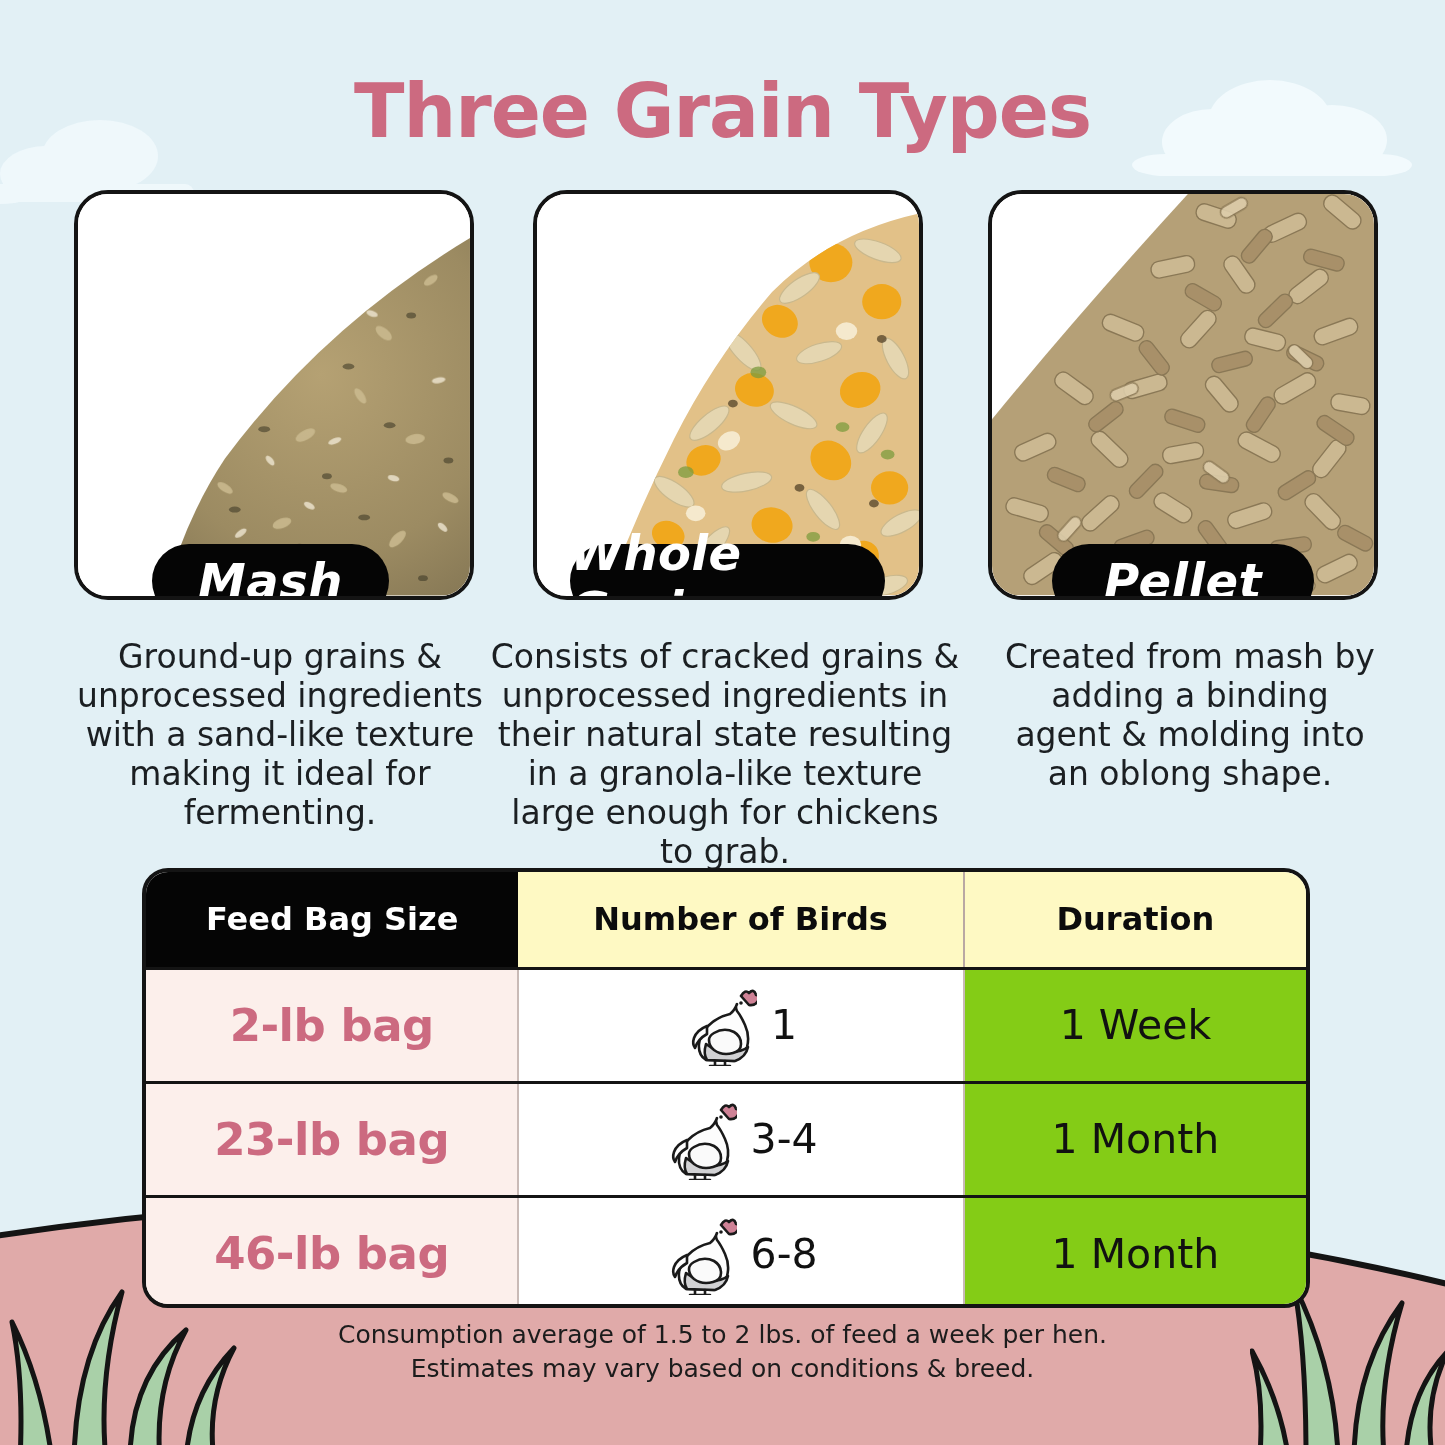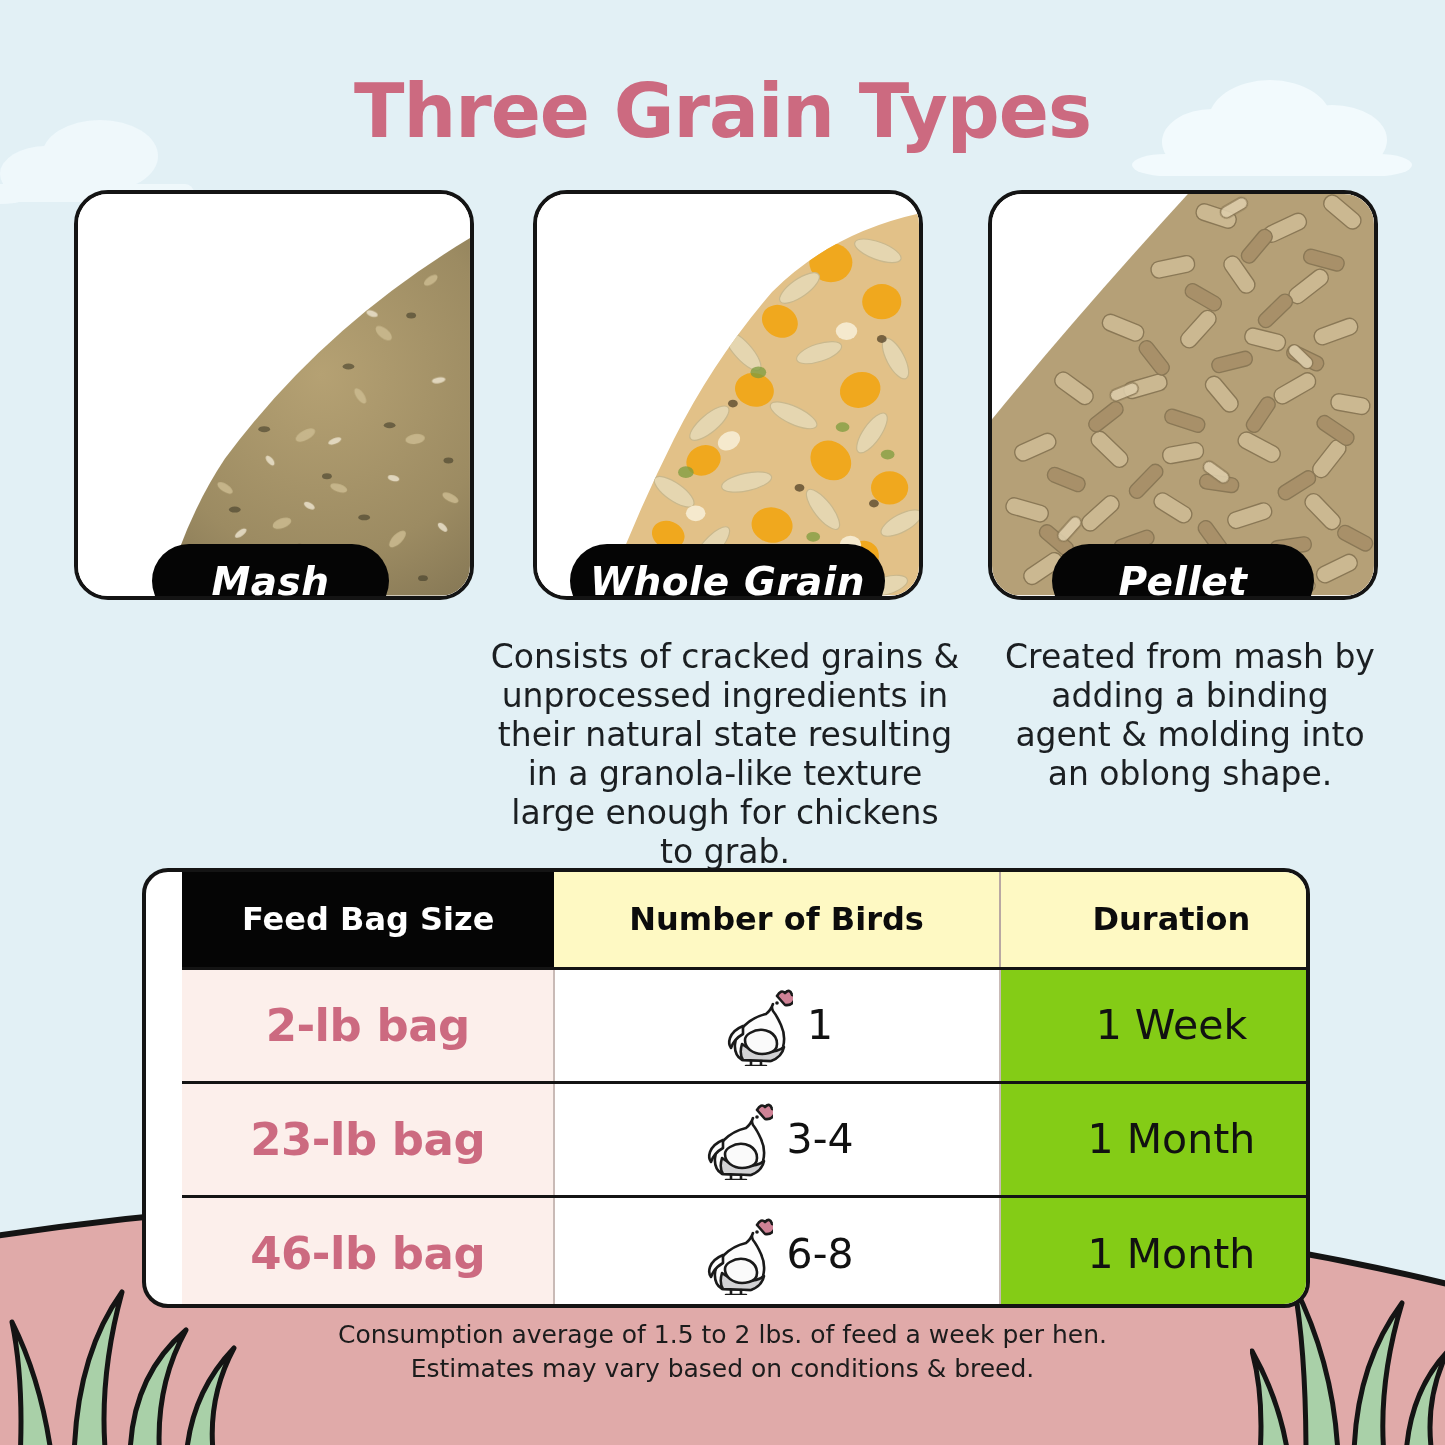--- a/index.html
+++ b/index.html
@@ -51,21 +51,21 @@
 
   
   .pill {
     position:absolute;
     background:#050505;
     border-radius:40px;
     color:#ffffff;
     font-style:italic;
     font-weight:600;
     display:flex; align-items:center; justify-content:center;
-    font-size:39px;
+    font-size:48px;
     height:74px;
     font-family:"DejaVu Sans", sans-serif;
     letter-spacing:.5px;
     z-index:5;
   }
 
   
   .desc {
     position:absolute;
     text-align:center;
@@ -83,21 +83,21 @@
   #table-wrap {
     position:absolute;
     left:142px; top:868px;
     width:1168px; height:440px;
     border:4px solid #141414;
     border-radius:26px;
     overflow:hidden;
     background:#ffffff;
     z-index:6;
   }
-  table { width:100%; height:100%; border-collapse:collapse; table-layout:fixed;margin-left:36px; }
+  table { width:100%; height:100%; border-collapse:collapse; table-layout:fixed; }
   th, td { vertical-align:middle; }
   col.c-bag { width:32.1%; }
   col.c-birds { width:38.4%; }
   col.c-dur { width:29.5%; }
 
   thead th {
     height:96px;
     background:#fef9c3;
     color:#0c0c0c;
     font-size:32px;
@@ -417,20 +417,21 @@
             <rect x="300" y="392" width="30" height="12" rx="6" transform="rotate(12 315 398)"></rect>
           </g>
         </g>
       </g>
     </svg>
     <div class="pill" style="position:absolute;left:60px;top:350px;width:262px;">
       <span>Pellet</span>
     </div>
   </div>
 
+  <div class="desc" id="desc-0">Ground-up grains &amp; unprocessed ingredients with a sand-like texture making it ideal for fermenting.</div>
   <div class="desc" id="desc-1">Consists of cracked grains &amp; unprocessed ingredients in their natural state resulting in a granola-like texture large enough for chickens to grab.</div>
   <div class="desc" id="desc-2">Created from mash by adding a binding agent &amp; molding into an oblong shape.</div>
 
   <div id="table-wrap">
     <table>
       <colgroup>
         <col class="c-bag">
           <col class="c-birds">
           <col class="c-dur">
       </colgroup>

